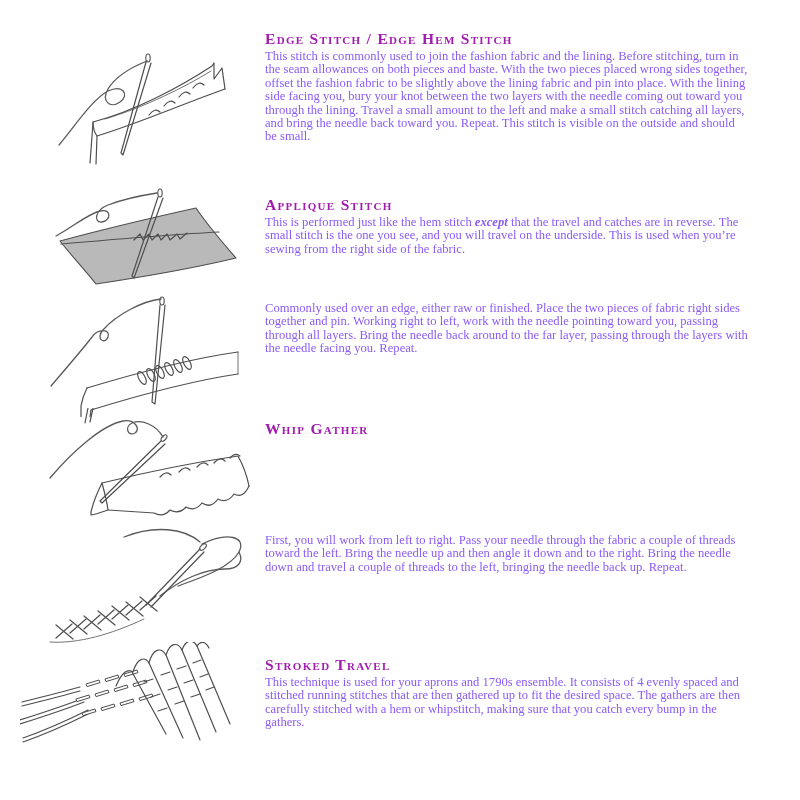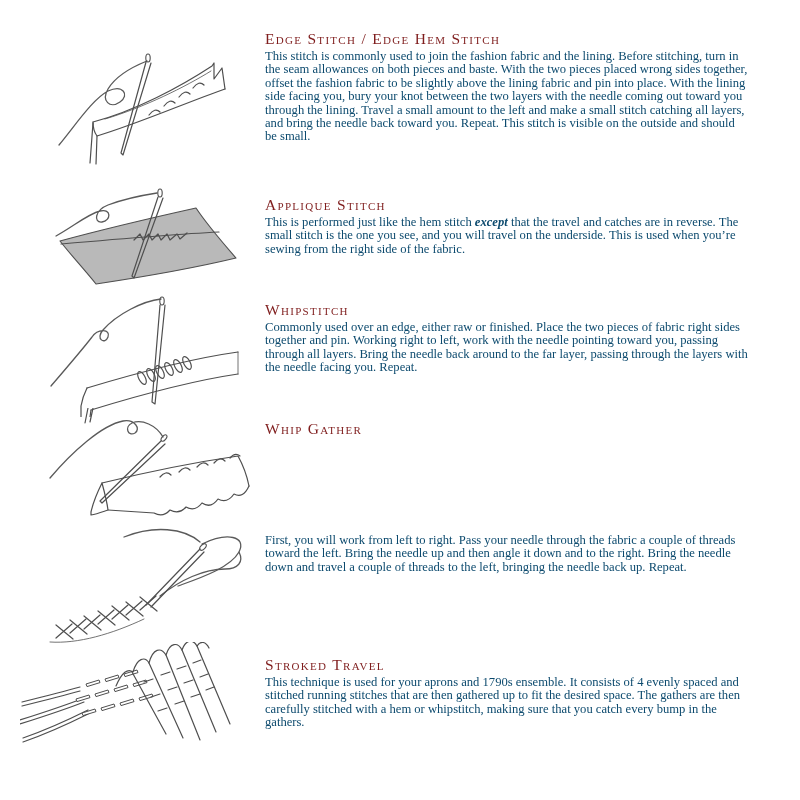--- a/index.html
+++ b/index.html
@@ -7,27 +7,27 @@
   body {
     width:800px; height:800px; position:relative; overflow:hidden;
     font-family:"Liberation Serif", serif;
   }
   .page { position:absolute; inset:0; background:#ffffff; }
   .text-col { position:absolute; left:265px; width:484px; }
   .heading {
     font-variant:small-caps;
     font-size:15.5px; line-height:16px;
     letter-spacing:1.3px;
-    font-weight:400;
-    color:#7f1d1d;
+    font-weight:700;
+    color:#a21caf;
     margin-bottom:3px;
   }
   .body-text {
     font-size:12.6px; line-height:13.4px;
-    color:#0c4a6e;
+    color:#8b5cf6;
     text-align:left;
   }
   .body-text em { font-style:italic;font-weight:bold; }
   .illus { position:absolute; }
   .illus svg { display:block; width:100%; height:100%; }
   .ln { fill:none; stroke:#4f4f4f; stroke-width:1.2; stroke-linecap:round; stroke-linejoin:round; }
   .thin { stroke-width:0.8; }
   .thread { fill:none; stroke:#5a5a5a; stroke-width:1.3; stroke-linecap:round; }
   .fabric { fill:#b9b9b9; stroke:#4f4f4f; stroke-width:1.1; stroke-linejoin:round; }
   .dash { fill:#ffffff; stroke:#4f4f4f; stroke-width:1; stroke-linejoin:round; }
@@ -83,21 +83,20 @@
         <ellipse cx="124" cy="77" rx="3.2" ry="7" transform="rotate(-28 124 77)"></ellipse>
         <ellipse cx="133" cy="74" rx="3.2" ry="7" transform="rotate(-28 133 74)"></ellipse>
         <ellipse cx="142" cy="71" rx="3.2" ry="7" transform="rotate(-28 142 71)"></ellipse>
       </g>
       <path class="thread" d="M116,7 C98,9 72,22 58,38 C50,47 60,53 63,45 C66,37 53,36 47,45 C37,58 18,80 6,94"></path>
       <ellipse class="eye" cx="117" cy="9" rx="2.2" ry="4"></ellipse>
       <path class="ln" d="M115,13 L107,110 M120,13 L110,112 L107,110"></path>
     </svg>
   </div>
   <div class="text-col" style="top:302px;">
-    <h2 class="heading">Whipstitch</h2>
     <p class="body-text">Commonly used over an edge, either raw or finished. Place the two pieces of fabric right sides together and pin. Working right to left, work with the needle pointing toward you, passing through all layers. Bring the needle back around to the far layer, passing through the layers with the needle facing you. Repeat.</p>
   </div>
 
   <div class="illus" style="left:42px; top:408px; width:212px; height:110px;">
     <svg viewBox="0 0 212 110" aria-label="needle whipping over the edge of gathered fabric with scalloped hem">
       <path class="ln" d="M46,0 L43,15 M51,0 L48,14"></path>
       <path class="ln" d="M60,75 C105,64 155,54 196,48 C201,57 205,68 207,78"></path>
       <path class="ln" d="M207,78 q-6,13 -15,8 q-7,10 -16,5 q-7,10 -16,4 q-7,9 -16,4 q-7,8 -16,3 q-7,8 -16,3 L66,102"></path>
       <path class="ln" d="M60,75 C55,85 51,95 49,104 L49,107 C55,106 60,104 66,102 M60,75 C63,86 65,94 66,102"></path>
       <path class="ln" d="M118,69 q6,-7 11,-2 M137,64 q6,-7 11,-2 M155,59 q6,-7 11,-2 M172,55 q6,-7 11,-2 M188,50 q5,-6 10,-2"></path>

